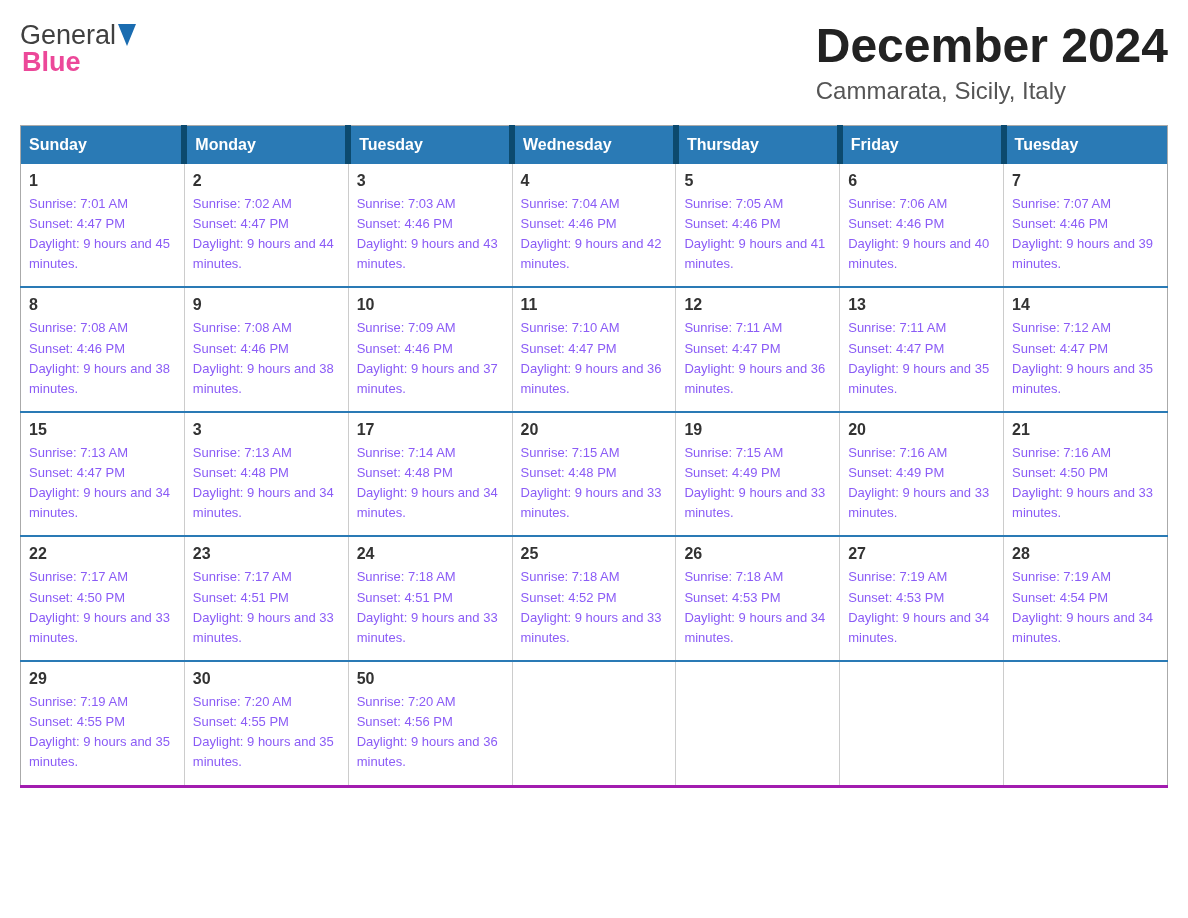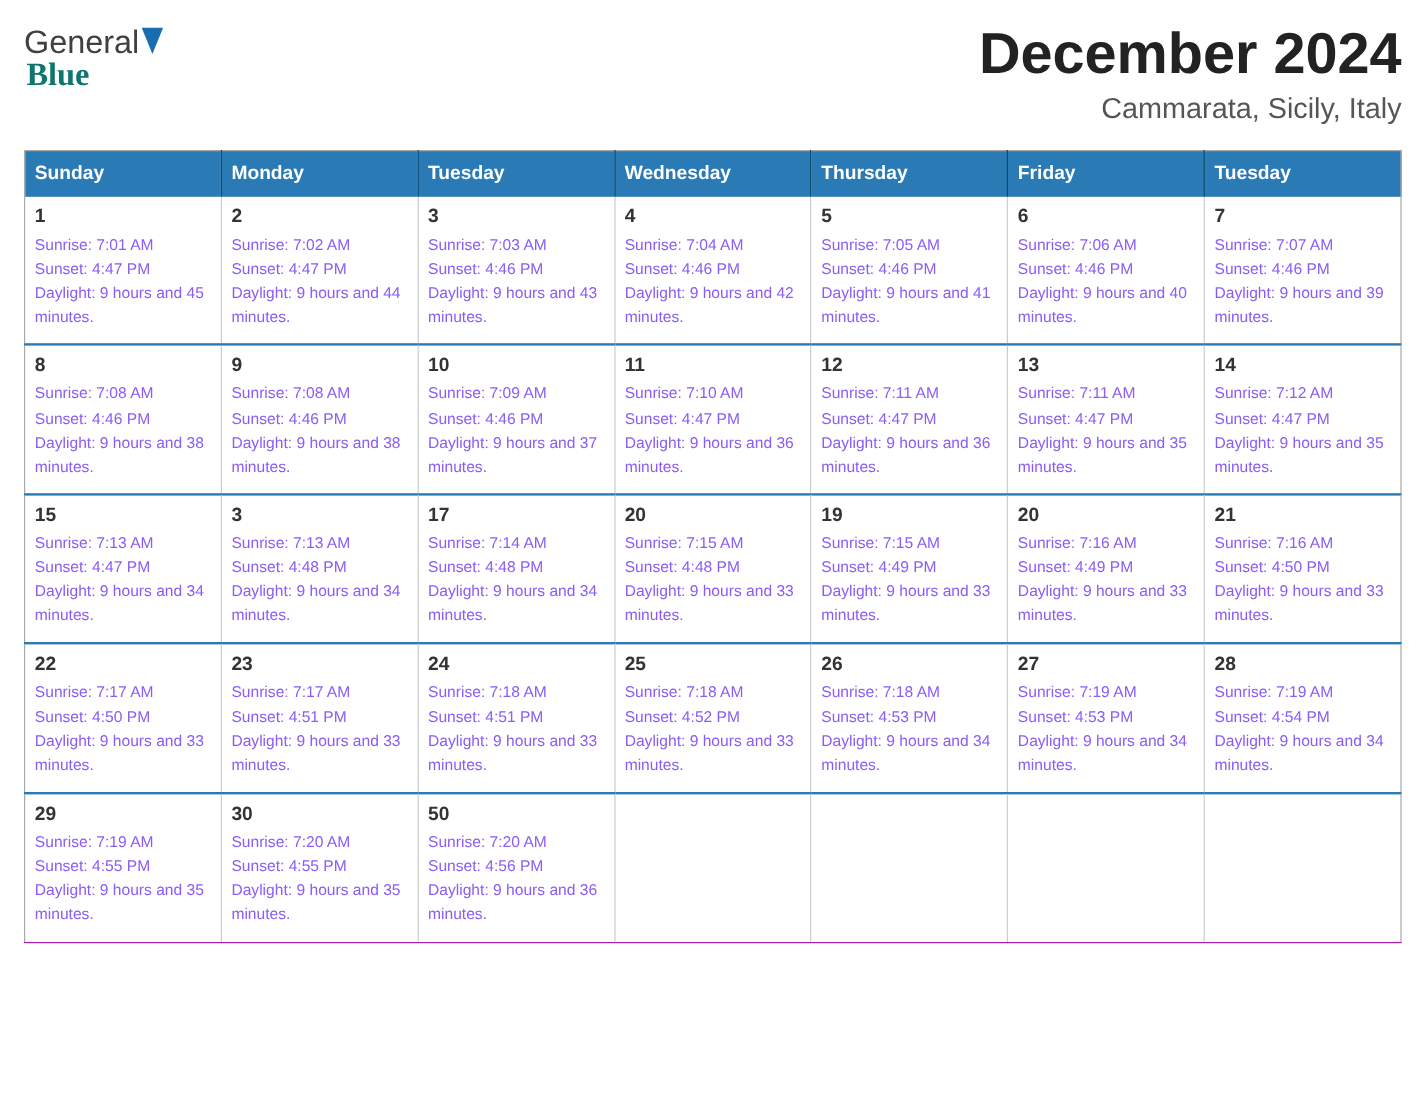--- a/index.html
+++ b/index.html
@@ -15,21 +15,21 @@
       justify-content: space-between;
       align-items: flex-start;
       margin-bottom: 20px;
     }
     .logo {
       display: flex;
       flex-direction: column;
       align-items: flex-start;
     }
     .title-block {
-      text-align: right;
+      text-align: left;
     }
     .month-title {
       font-size: 48px;
       font-weight: bold;
       color: #222;
       line-height: 1.1;
     }
     .location {
       font-size: 24px;
       color: #555;
@@ -40,40 +40,40 @@
       border-collapse: collapse;
       border: 1px solid #aaa;
     }
     .calendar-table thead tr th {
       background: #2a7ab5;
       color: #fff;
       padding: 10px 8px;
       font-size: 16px;
       font-weight: bold;
       text-align: left;
-      border-right: 1px solid #0c4a6e;
+      border-right: 6px solid #0c4a6e;
     }
     .calendar-table thead tr th:last-child {
       border-right: none;
     }
     .calendar-table tbody tr td {
       vertical-align: top;
       padding: 8px 8px 12px 8px;
       border-right: 1px solid #ccc;
       border-bottom: 2px solid #2a7ab5;
       width: 14.28%;
       font-size: 13.5px;
       color: #333;
       min-height: 100px;
     }
     .calendar-table tbody tr td:last-child {
       border-right: none;
     }
     .calendar-table tbody tr:last-child td {
-      border-bottom: 1px solid #a21caf;
+      border-bottom: 3px solid #a21caf;
     }
     .day-number {
       font-size: 16px;
       font-weight: bold;
       margin-bottom: 4px;
       display: block;
     }
     .day-info {
       font-size: 13px;
       line-height: 1.55;
@@ -95,21 +95,21 @@
 <div class="header">
   <div class="logo">
     <div class="logo-svg">
       <span style="font-size:27px;font-weight:normal;color:#404040;">General</span>
       <span style="display:inline-block;margin-left:2px;margin-top:2px;">
         <svg width="18" height="22" viewBox="0 0 18 22">
           <polygon points="0,0 18,0 9,22" fill="#1a6cb0"></polygon>
         </svg>
       </span>
     </div>
-    <span style="font-size:27px;font-weight:bold;color:#0f766e;margin-top:-4px;margin-left:2px;font-family:Liberation Serif, serif;">Blue</span>
+    <span style="font-size:27px;font-weight:bold;color:#ec4899;margin-top:-4px;margin-left:2px;">Blue</span>
   </div>
   <div class="title-block">
     <div class="month-title">December 2024</div>
     <div class="location">Cammarata, Sicily, Italy</div>
   </div>
 </div>
 
 <table class="calendar-table">
   <thead>
     <tr>

